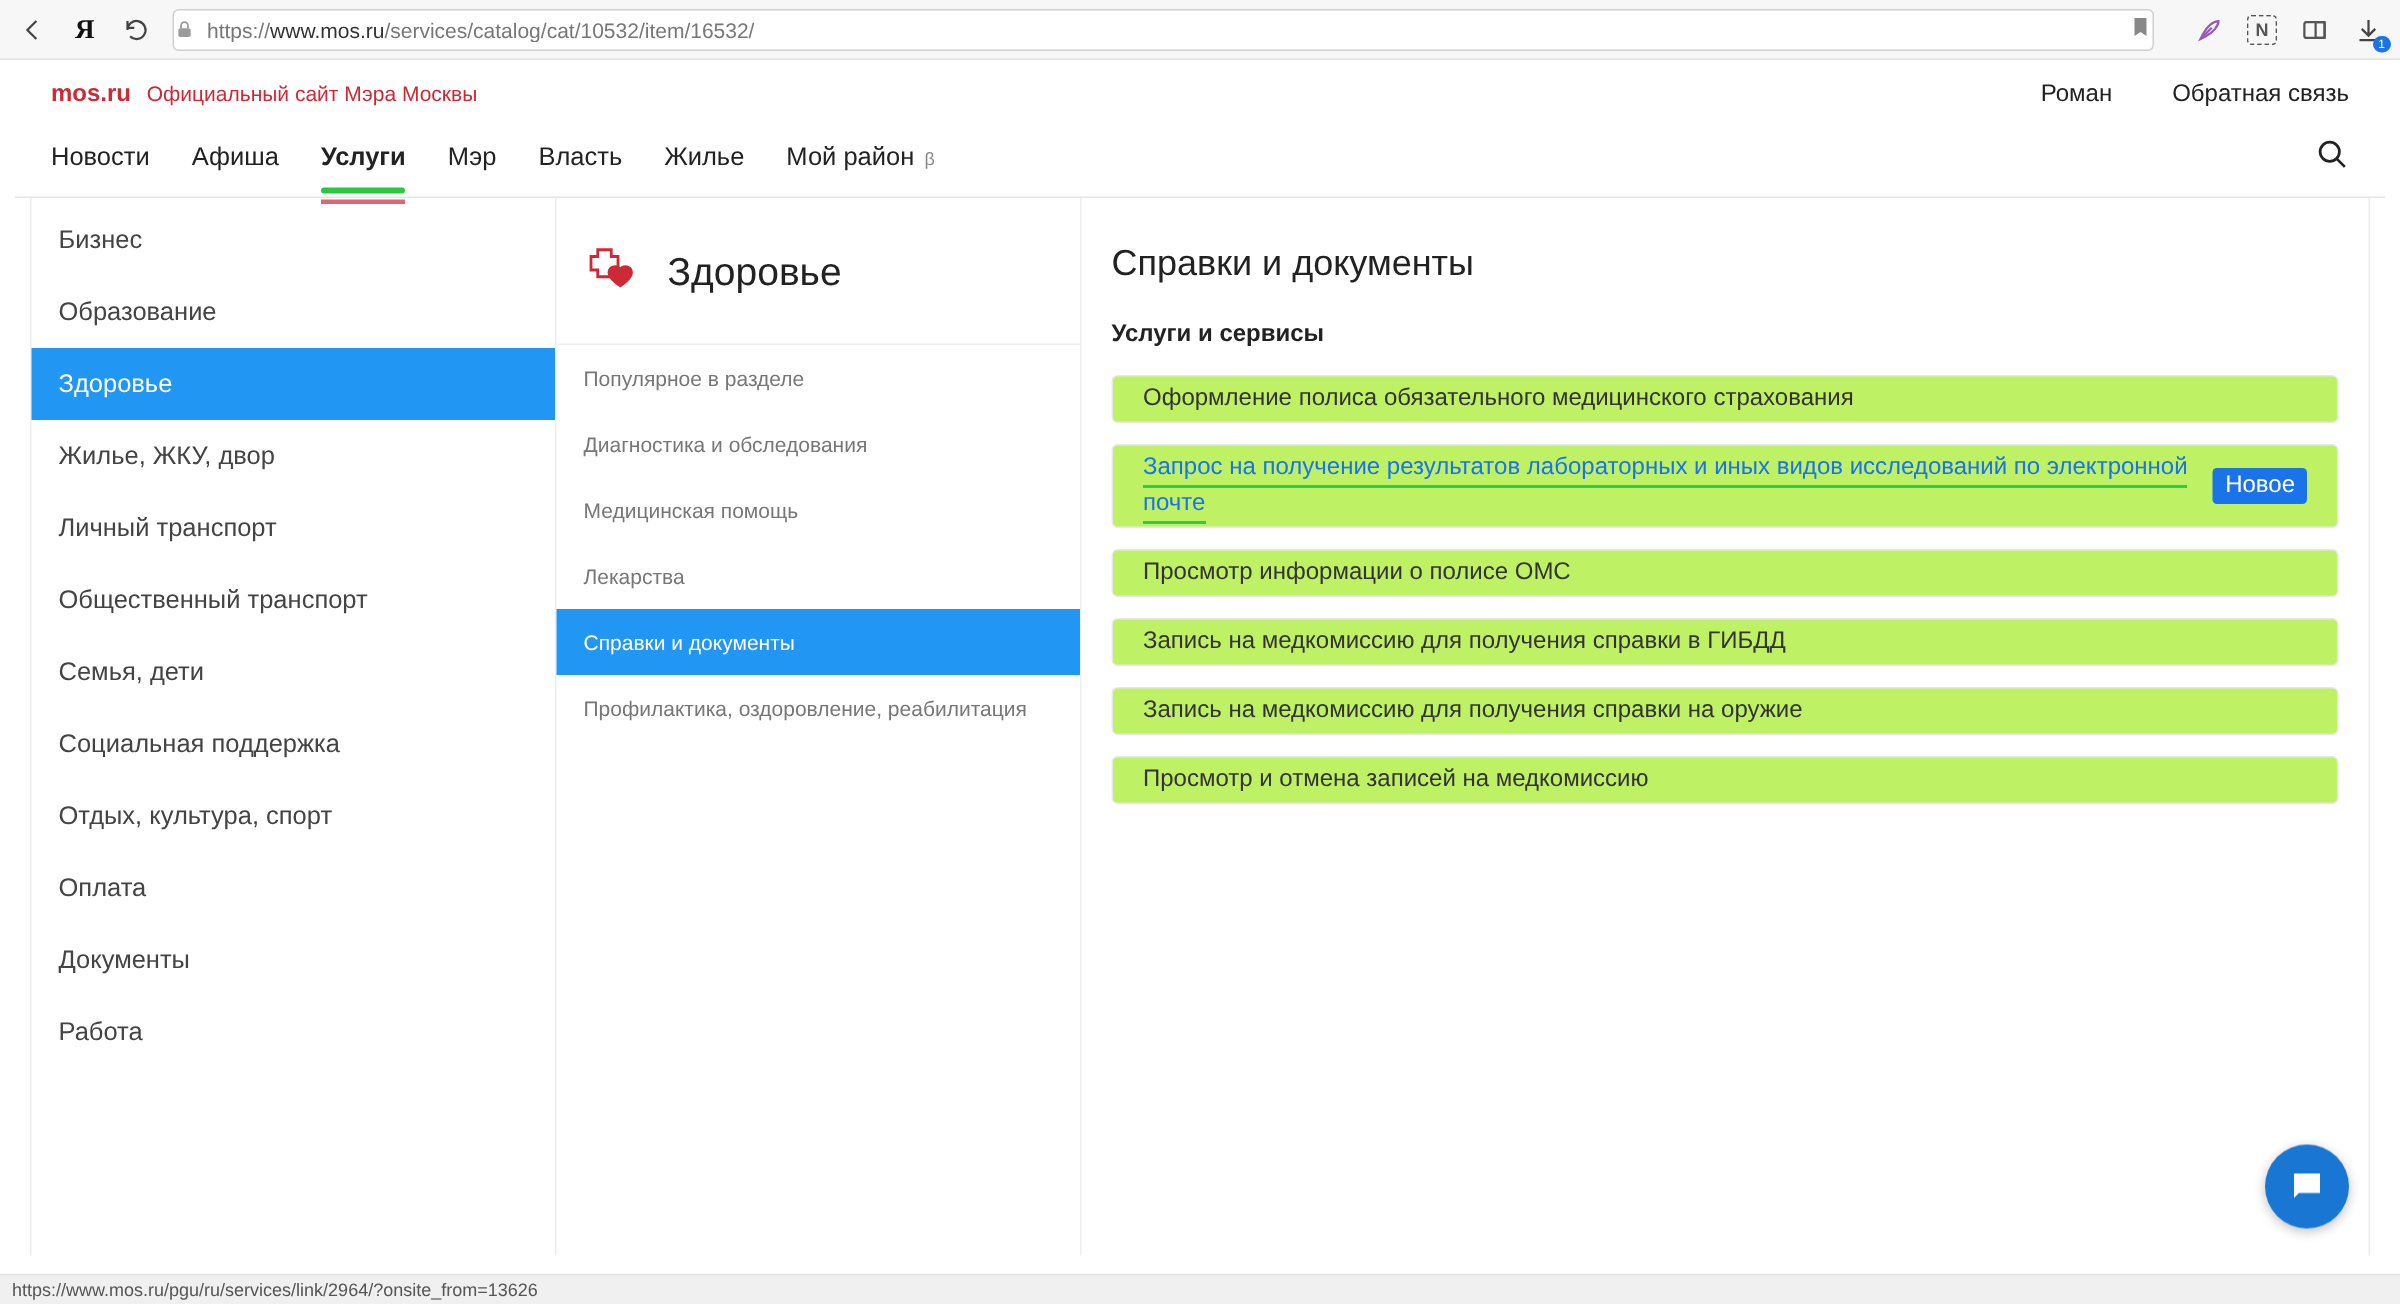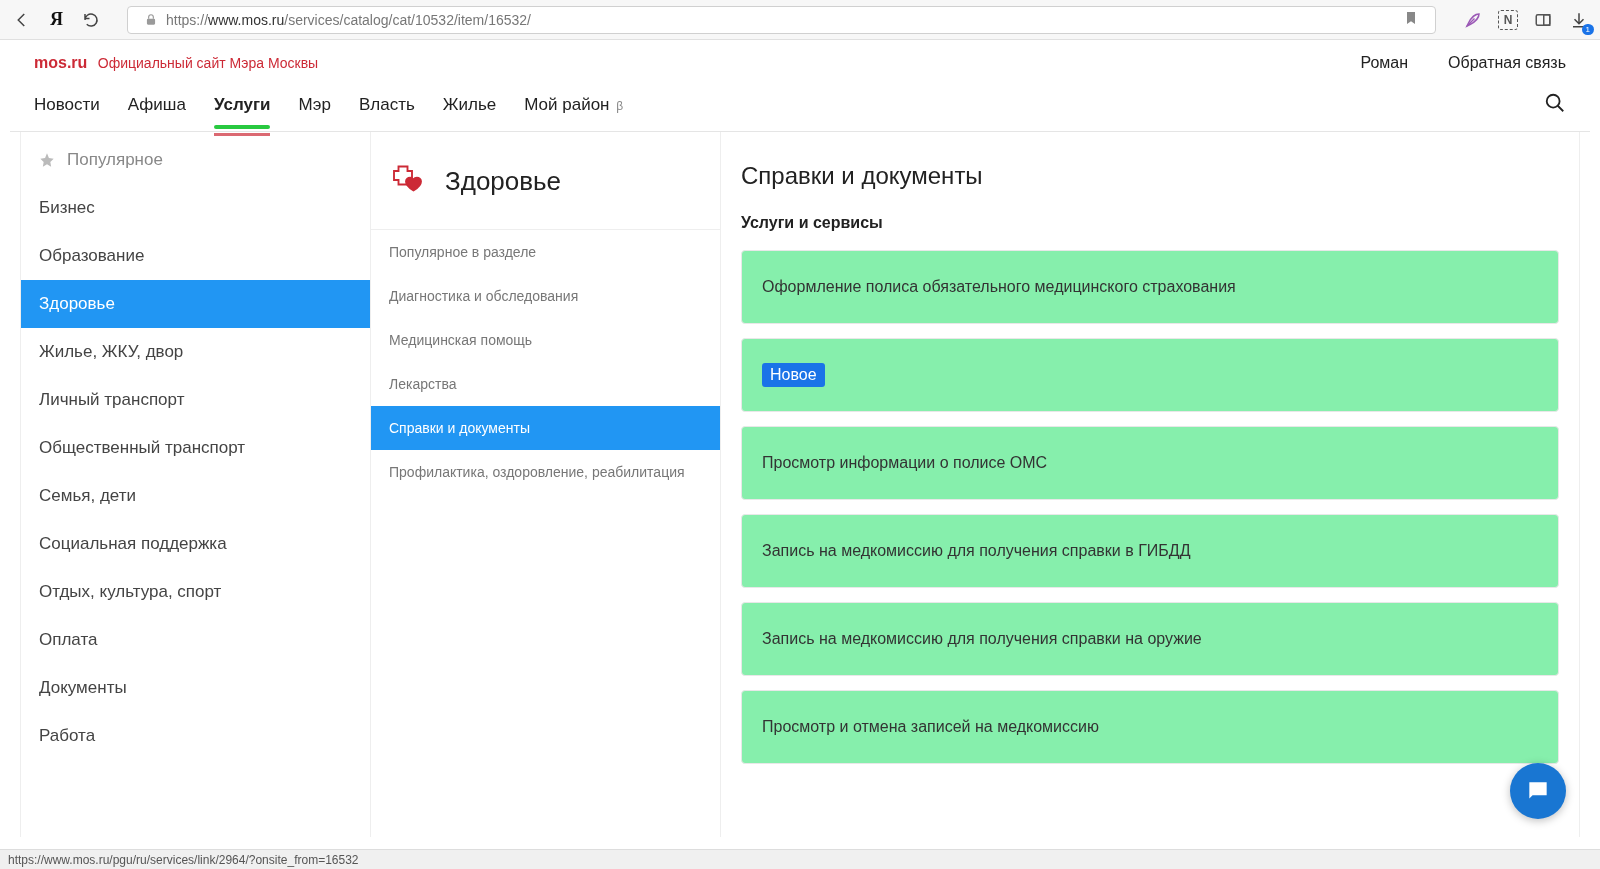--- a/index.html
+++ b/index.html
@@ -1,21 +1,21 @@
 <!DOCTYPE html>
 <html><head>
 <meta charset="utf-8">
 <style>
   * { margin: 0; padding: 0; box-sizing: border-box; }
   body { font-family: Arial, Helvetica, sans-serif; font-size: 14px; color: #222; background: #fff; height: 869px; overflow: hidden; user-select: none; }
   .browser-toolbar { height: 40px; background: #f7f7f7; border-bottom: 1px solid #e0e0e0; display: flex; align-items: center; padding: 0 10px; gap: 12px; }
   .browser-btn { width: 24px; height: 24px; display: inline-flex; align-items: center; justify-content: center; color: #444; cursor: pointer; }
   .browser-btn svg { width: 18px; height: 18px; stroke: currentColor; fill: none; stroke-width: 2; }
   .ya-letter { font-family: Georgia, serif; font-weight: bold; font-size: 18px; color: #111; padding: 0 4px; cursor: pointer; }
-  .url-bar { flex: 1; display: flex; align-items: center; background: #fff; border: 1px solid #d0d0d0; border-radius: 4px; padding: 0 16px; height: 28px; margin-left: 12px; margin-right: 8px;}
+  .url-bar { flex: 1; display: flex; align-items: center; background: #fff; border: 1px solid #d0d0d0; border-radius: 4px; padding: 0 0; height: 28px; margin-left: 0; margin-right: 8px;}
   .lock { width: 14px; height: 14px; color: #888; margin-right: 8px; }
   .url-text { font-size: 14px; color: #777; white-space: nowrap; overflow: hidden; }
   .url-dark { color: #333; }
   .tb-right { display: flex; align-items: center; gap: 14px; padding-left: 6px; }
   .tb-icon { width: 22px; height: 22px; display: inline-flex; align-items: center; justify-content: center; color: #555; cursor: pointer; position: relative; }
   .tb-icon svg { width: 18px; height: 18px; }
   .badge-small { position: absolute; bottom: -4px; right: -4px; background: #1a73e8; color: #fff; font-size: 8px; border-radius: 8px; padding: 0 4px; line-height: 11px; }
 
   .page { padding: 0 10px; }
   .top-header { display: flex; align-items: center; padding: 14px 24px 6px 24px; }
@@ -47,21 +47,21 @@
   .side-item.active { background: #2196f3; color: #fff; }
   .col2 { width: 350px; border-right: 1px solid #eee; }
   .col2-header { display: flex; align-items: center; gap: 18px; padding: 30px 20px 28px 20px; }
   .med-icon svg { width: 36px; height: 36px; }
   .col2-title { font-size: 26px; color: #222; }
   .sub-item { padding: 14px 18px; font-size: 14px; color: #777; cursor: pointer; }
   .sub-item.active { background: #2196f3; color: #fff; }
   .col3 { flex: 1; padding: 30px 20px 0 20px; overflow:hidden;}
   .col3-title { font-size: 24px; color: #222; margin-bottom: 24px; }
   .col3-sub { font-size: 16px; font-weight: bold; color: #222; margin-bottom: 18px; }
-  .card { border: 1px solid #e8e8e8; border-radius: 4px; padding: 24px 20px; margin-bottom: 14px; display: flex; align-items: center; gap: 12px; cursor: pointer; background:#86efac; }
+  .card { border: 1px solid #e8e8e8; border-radius: 4px; padding: 3px 20px; margin-bottom: 14px; display: flex; align-items: center; gap: 12px; cursor: pointer; background:#bef264; }
   .card-text { flex: 1; font-size: 16px; color: #333; line-height: 1.5; }
   .card.highlight .card-text { color: #1a73e8; }
   .card .underline { display: inline; box-shadow: 0 2.5px 0 #2ecc40; padding-bottom: 3px; }
   .tag-new { background: #1a73e8; color: #fff; font-size: 16px; padding: 3px 8px; border-radius: 3px; white-space: nowrap; }
 
   .chat-fab { position: fixed; right: 34px; bottom: 50px; width: 56px; height: 56px; border-radius: 50%; background: #1976d2; display: flex; align-items: center; justify-content: center; box-shadow: 0 2px 8px rgba(0,0,0,.25); cursor: pointer; }
   .chat-fab svg { width: 26px; height: 26px; fill: #fff; }
 
   .status-bar { position: fixed; left: 0; bottom: 0; right: 0; height: 20px; background: #f0f0f0; border-top: 1px solid #ddd; font-size: 12px; color: #555; padding: 2px 8px; display: flex; align-items: center; }
 </style>
@@ -148,26 +148,20 @@
       <svg viewBox="0 0 24 24">
           <circle cx="10" cy="10" r="7"></circle>
           <path d="M21 21l-6-6"></path>
         </svg>
     </span>
   </div>
 
   <div class="columns">
 
     <div class="col1">
-      <div class="side-item popular">
-        <svg viewBox="0 0 24 24">
-            <path d="M12 2l2.9 6.9L22 10l-5 4.9L18.2 22 12 18.3 5.8 22 7 14.9 2 10l7.1-1.1z"></path>
-          </svg>
-        <span>Популярное</span>
-      </div>
       <div class="side-item">Бизнес</div>
       <div class="side-item">Образование</div>
       <div class="side-item active">Здоровье</div>
       <div class="side-item">Жилье, ЖКУ, двор</div>
       <div class="side-item">Личный транспорт</div>
       <div class="side-item">Общественный транспорт</div>
       <div class="side-item">Семья, дети</div>
       <div class="side-item">Социальная поддержка</div>
       <div class="side-item">Отдых, культура, спорт</div>
       <div class="side-item">Оплата</div>
@@ -195,20 +189,23 @@
     </div>
 
     <div class="col3">
       <div class="col3-title">Справки и документы</div>
       <div class="col3-sub">Услуги и сервисы</div>
 
       <div class="card">
         <span class="card-text">Оформление полиса обязательного медицинского страхования</span>
       </div>
       <div class="card highlight">
+        <span class="card-text">
+          <span class="underline">Запрос на получение результатов лабораторных и иных видов исследований по электронной почте</span>
+        </span>
         <span class="tag-new">Новое</span>
       </div>
       <div class="card">
         <span class="card-text">Просмотр информации о полисе ОМС</span>
       </div>
       <div class="card">
         <span class="card-text">Запись на медкомиссию для получения справки в ГИБДД</span>
       </div>
       <div class="card">
         <span class="card-text">Запись на медкомиссию для получения справки на оружие</span>
@@ -221,14 +218,14 @@
   </div>
 </div>
 
 <div class="chat-fab">
   <svg viewBox="0 0 24 24">
       <path d="M4 4h16v12H7l-3 3z"></path>
     </svg>
 </div>
 
 <div class="status-bar">
-  <span>https://www.mos.ru/pgu/ru/services/link/2964/?onsite_from=16532</span>
+  <span>https://www.mos.ru/pgu/ru/services/link/2964/?onsite_from=13626</span>
 </div>
 
 </body></html>

